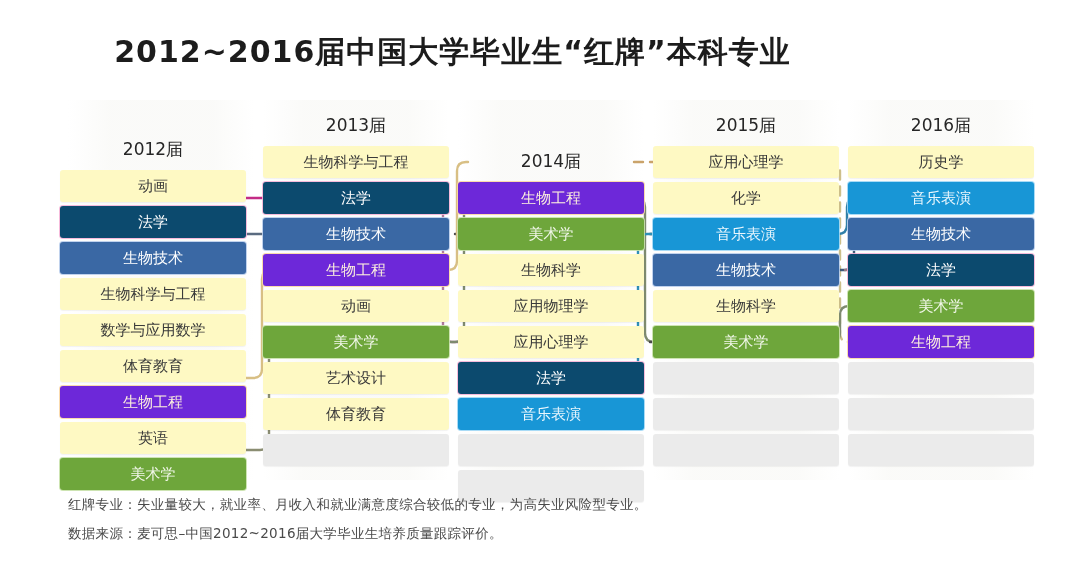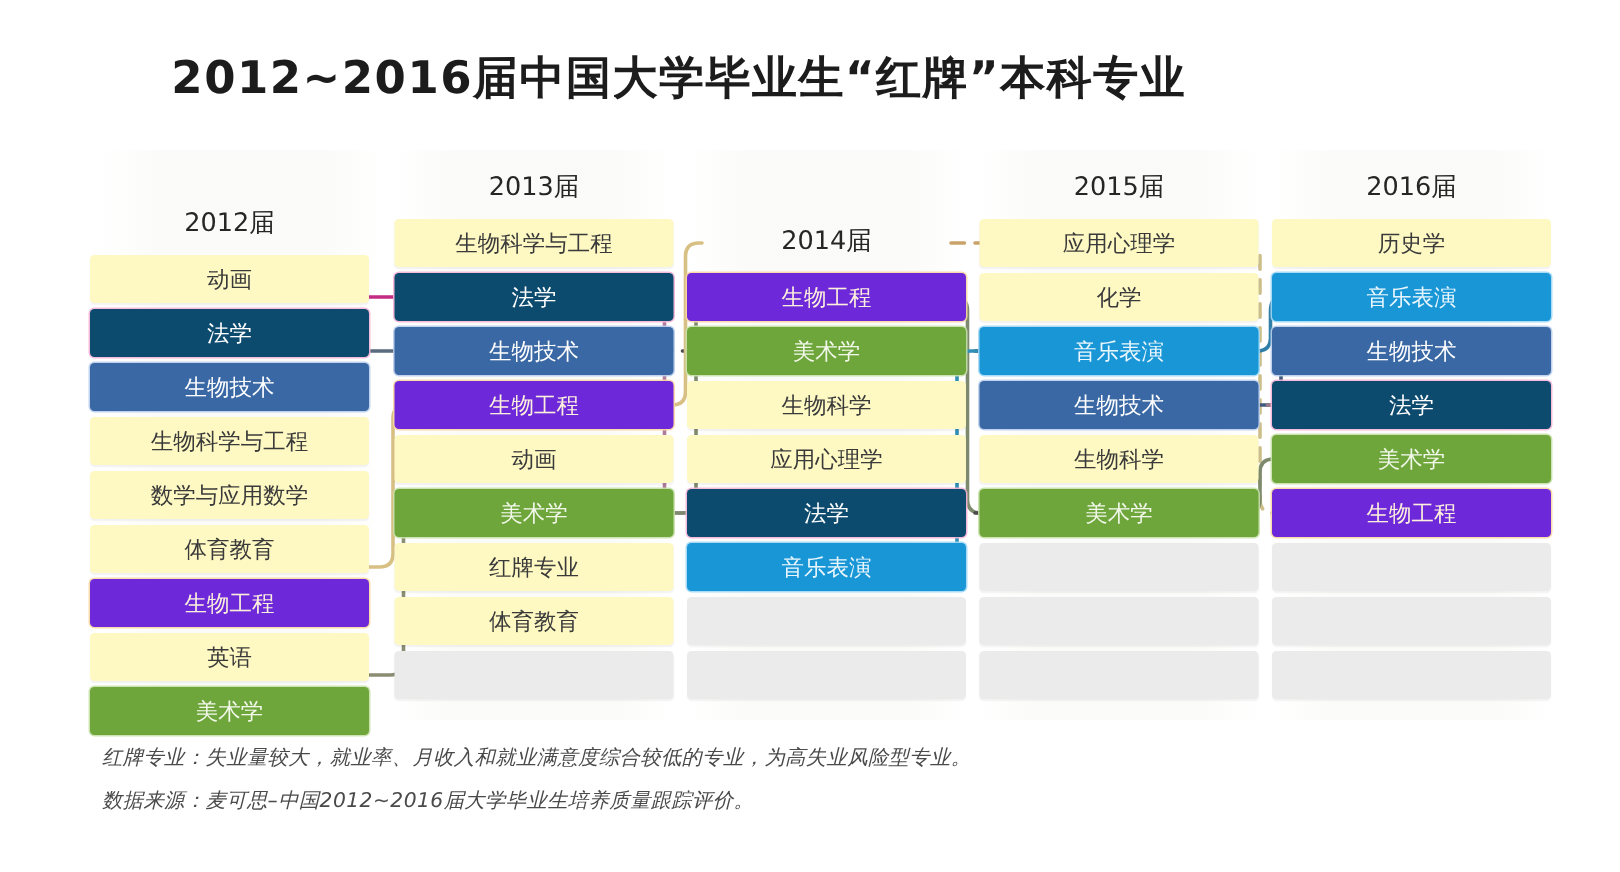--- a/index.html
+++ b/index.html
@@ -40,21 +40,21 @@
   .row.c-pink   {background:#0c4a6e;color:#ffffff;box-shadow:0 0 0 1px rgba(245,180,215,.9);}
   .row.c-blue   {background:#3a68a4;color:#ffffff;box-shadow:0 0 0 1px rgba(185,205,235,.9);}
   .row.c-orange {background:#6d28d9;color:#fdf0dd;box-shadow:0 0 0 1px rgba(250,215,165,.9);}
   .row.c-green  {background:#6ea63b;color:#f1f7e9;box-shadow:0 0 0 1px rgba(200,225,170,.9);}
   .row.c-cyan   {background:#1896d6;color:#e9f6fd;box-shadow:0 0 0 1px rgba(160,215,245,.9);}
 
   #links{position:absolute;left:0;top:0;width:1080px;height:581px;pointer-events:none;}
 
   .foot{
     position:absolute;left:68px;font-size:13.5px;color:#4a4a4a;
-    letter-spacing:.3px;white-space:nowrap;font-style:italic;
+    letter-spacing:.3px;white-space:nowrap;
   }
   .foot1{top:496px;}
   .foot2{top:525px;}
 </style>
 </head>
 <body>
 
 <div id="stage">
     <div class="colglow" style="left: 848px;"></div>
     <div class="colglow" style="left: 653px;"></div>
@@ -102,31 +102,32 @@
       </div>
       <div class="col" style="left: 263px;">
         <div class="colhead">2013届</div>
         <div class="rows">
           <div class="row ">生物科学与工程</div>
           <div class="row c-pink">法学</div>
           <div class="row c-blue">生物技术</div>
           <div class="row c-orange">生物工程</div>
           <div class="row ">动画</div>
           <div class="row c-green">美术学</div>
-          <div class="row ">红牌专业</div>
+          <div class="row ">艺术设计</div>
           <div class="row ">体育教育</div>
           <div class="row empty"></div>
         </div>
       </div>
       <div class="col" style="left: 458px; margin-top: 36px;">
         <div class="colhead">2014届</div>
         <div class="rows">
           <div class="row c-orange">生物工程</div>
           <div class="row c-green">美术学</div>
           <div class="row ">生物科学</div>
+          <div class="row ">应用物理学</div>
           <div class="row ">应用心理学</div>
           <div class="row c-pink">法学</div>
           <div class="row c-cyan">音乐表演</div>
           <div class="row empty"></div>
           <div class="row empty"></div>
         </div>
       </div>
       <div class="col" style="left: 653px;">
         <div class="colhead">2015届</div>
         <div class="rows">

